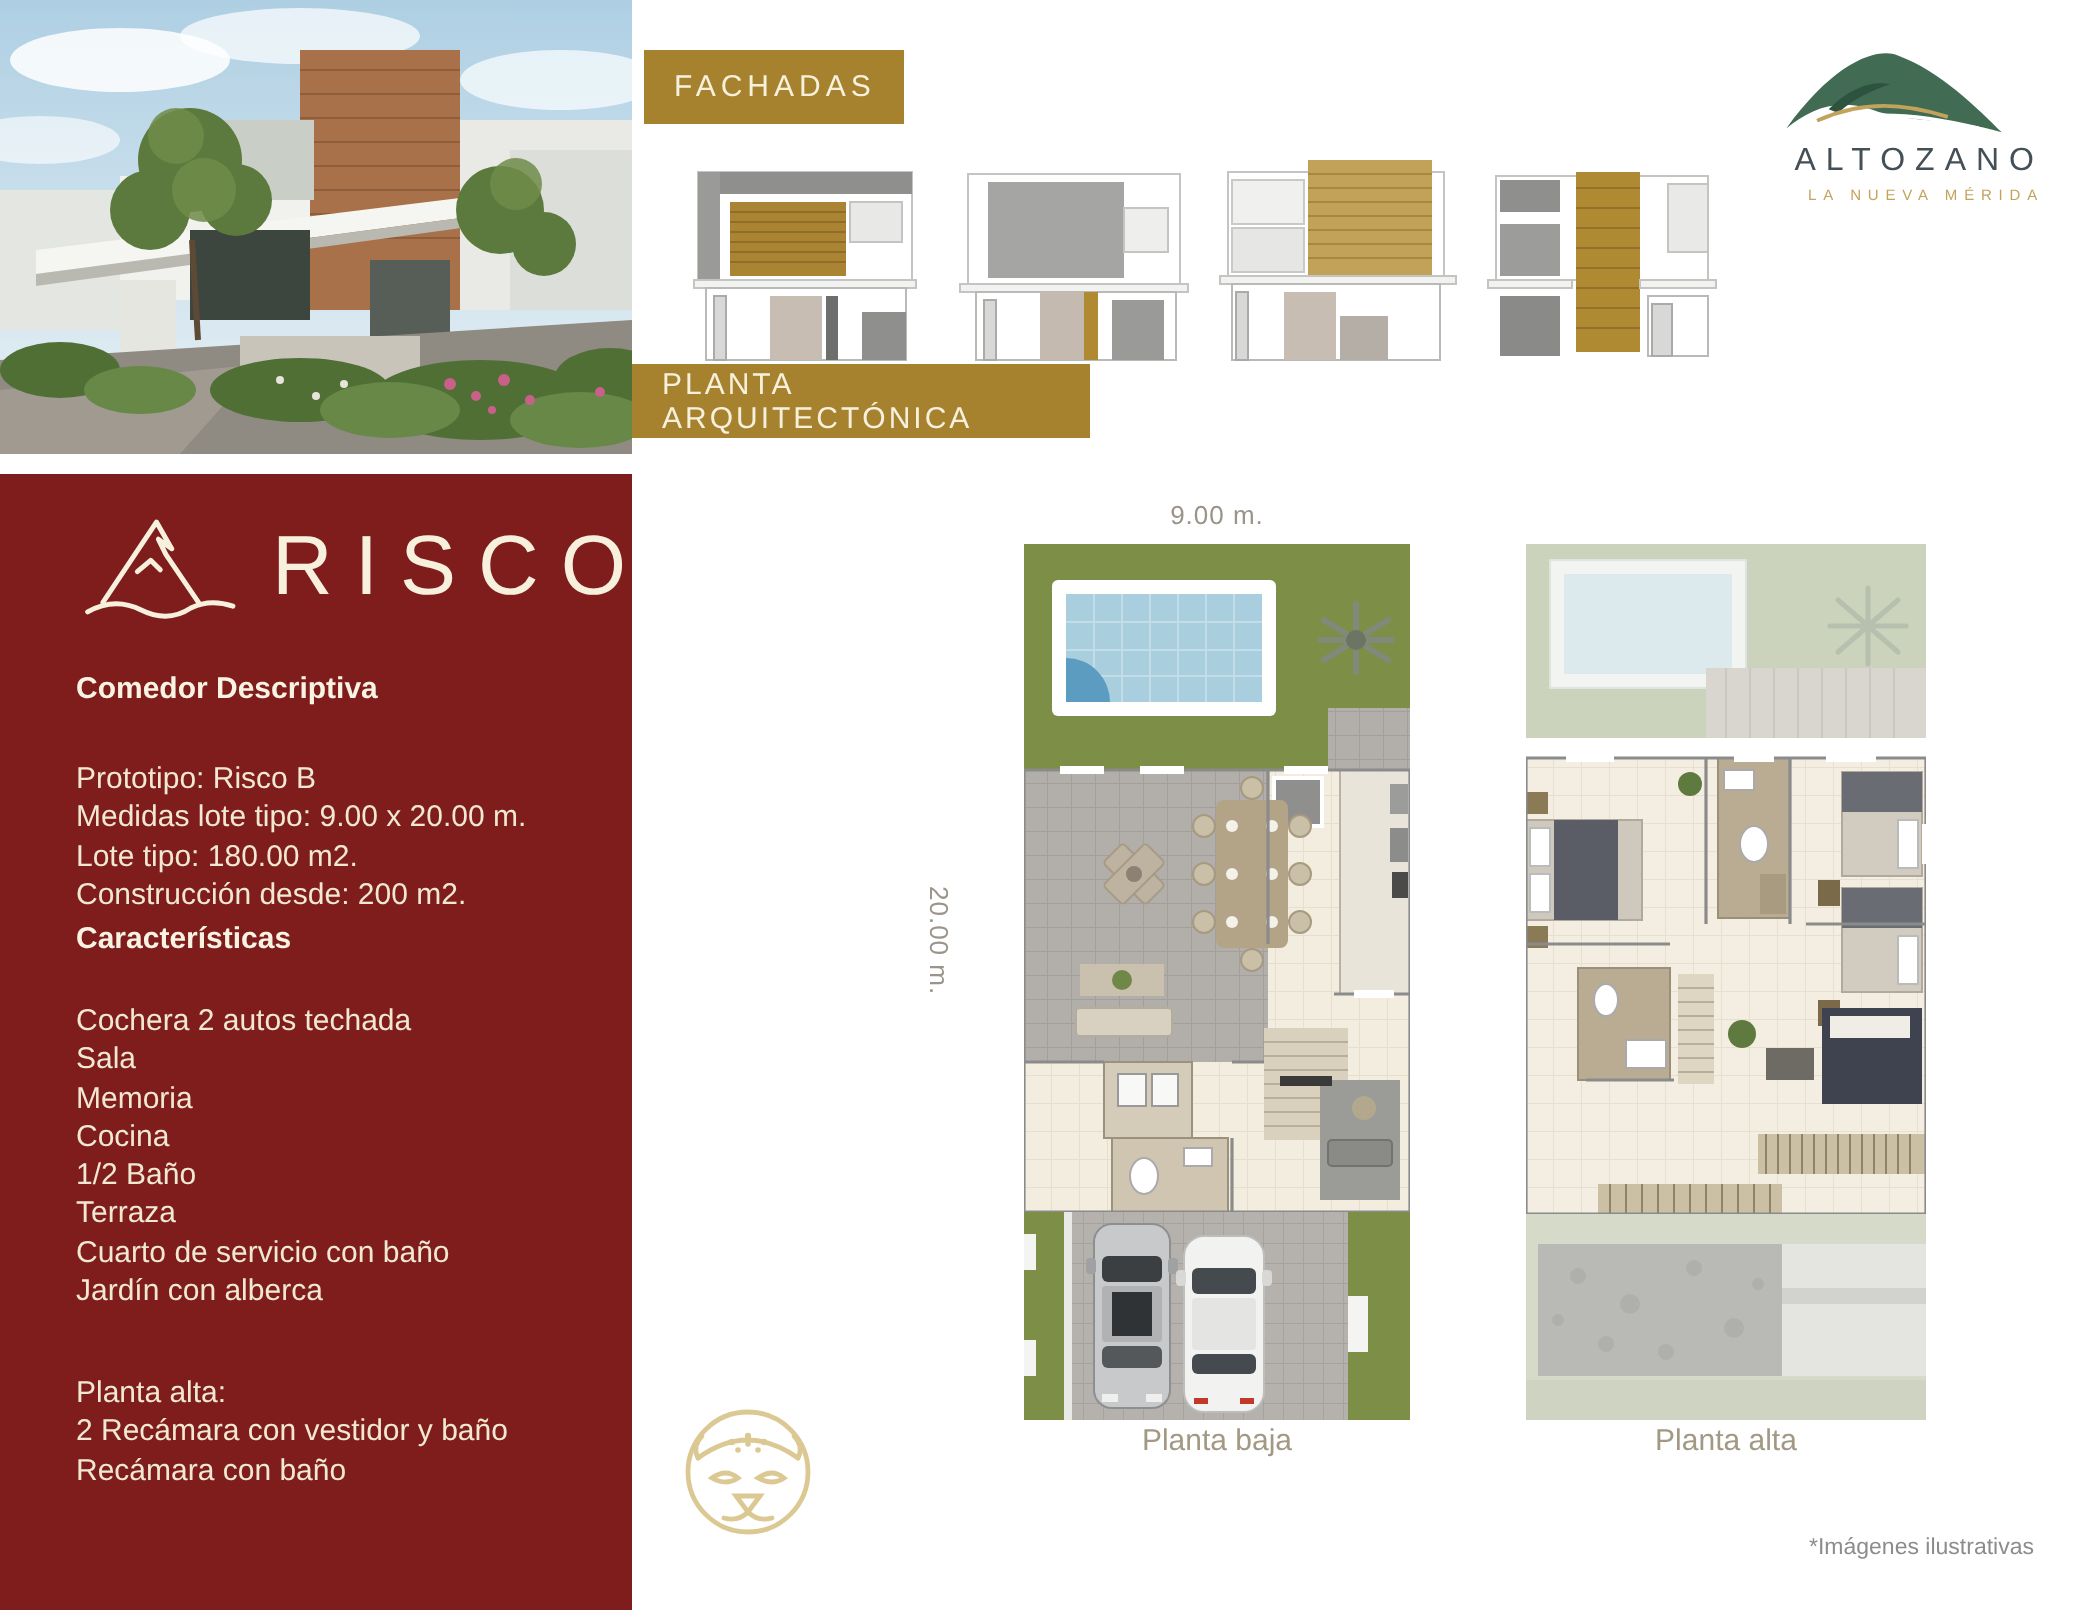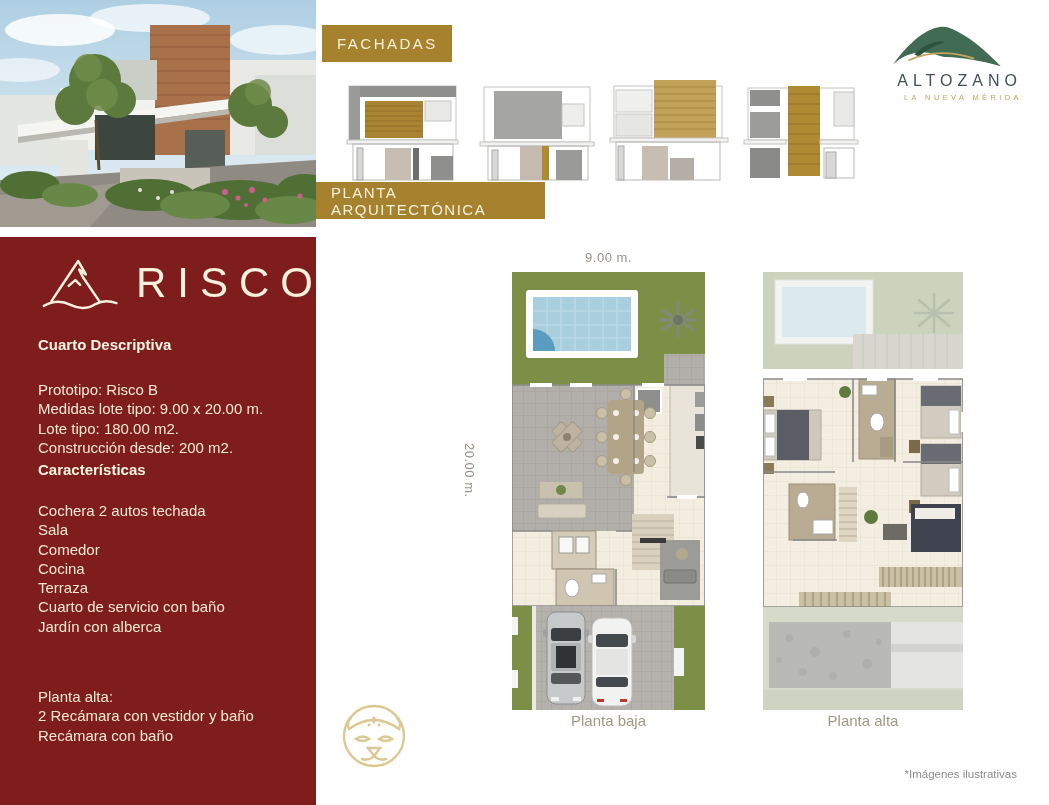--- a/index.html
+++ b/index.html
@@ -217,36 +217,37 @@
       <svg width="86" height="60" viewBox="0 0 90 62">
         <g stroke="#f6f0dd" stroke-width="2.6" fill="none" stroke-linecap="round" stroke-linejoin="round">
           <path d="M12,50 L40,8 L48,22 L41,17 L45,25 L62,50"></path>
           <path d="M30,34 L37,28 L42,33"></path>
           <path d="M4,55 Q18,47 32,54 Q46,61 58,53 Q68,48 80,52"></path>
         </g>
       </svg>
       <span class="project-name">RISCO</span>
     </div>
 
-    <div class="h-bold" style="top:99px">Cuarto Descriptiva</div>
+    <div class="h-bold" style="top:99px">Comedor Descriptiva</div>
 
     <div class="spec-list" style="top:143px">
       <div>Prototipo: Risco B</div>
       <div>Medidas lote tipo: 9.00 x 20.00 m.</div>
       <div>Lote tipo: 180.00 m2.</div>
       <div>Construcción desde: 200 m2.</div>
     </div>
 
     <div class="h-bold" style="top:224px">Características</div>
 
     <div class="feature-list" style="top:264px">
       <div>Cochera 2 autos techada</div>
       <div>Sala</div>
-      <div>Comedor</div>
+      <div>Memoria</div>
       <div>Cocina</div>
+      <div>1/2 Baño</div>
       <div>Terraza</div>
       <div>Cuarto de servicio con baño</div>
       <div>Jardín con alberca</div>
     </div>
 
     <div class="feature-list" style="top:450px">
       <div>Planta alta:</div>
       <div>2 Recámara con vestidor y baño</div>
       <div>Recámara con baño</div>
     </div>

